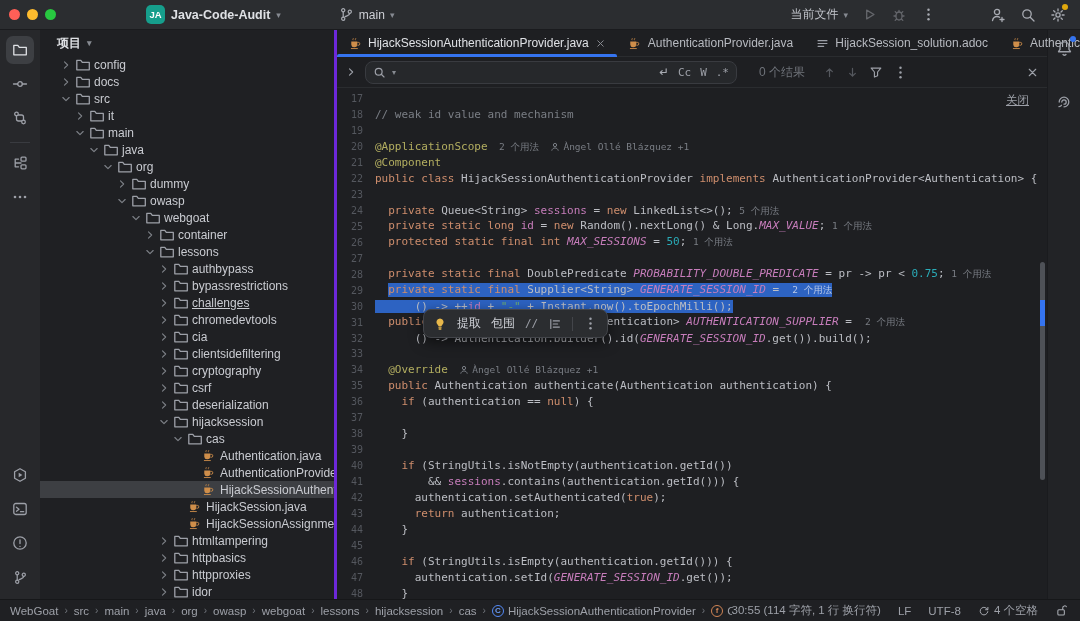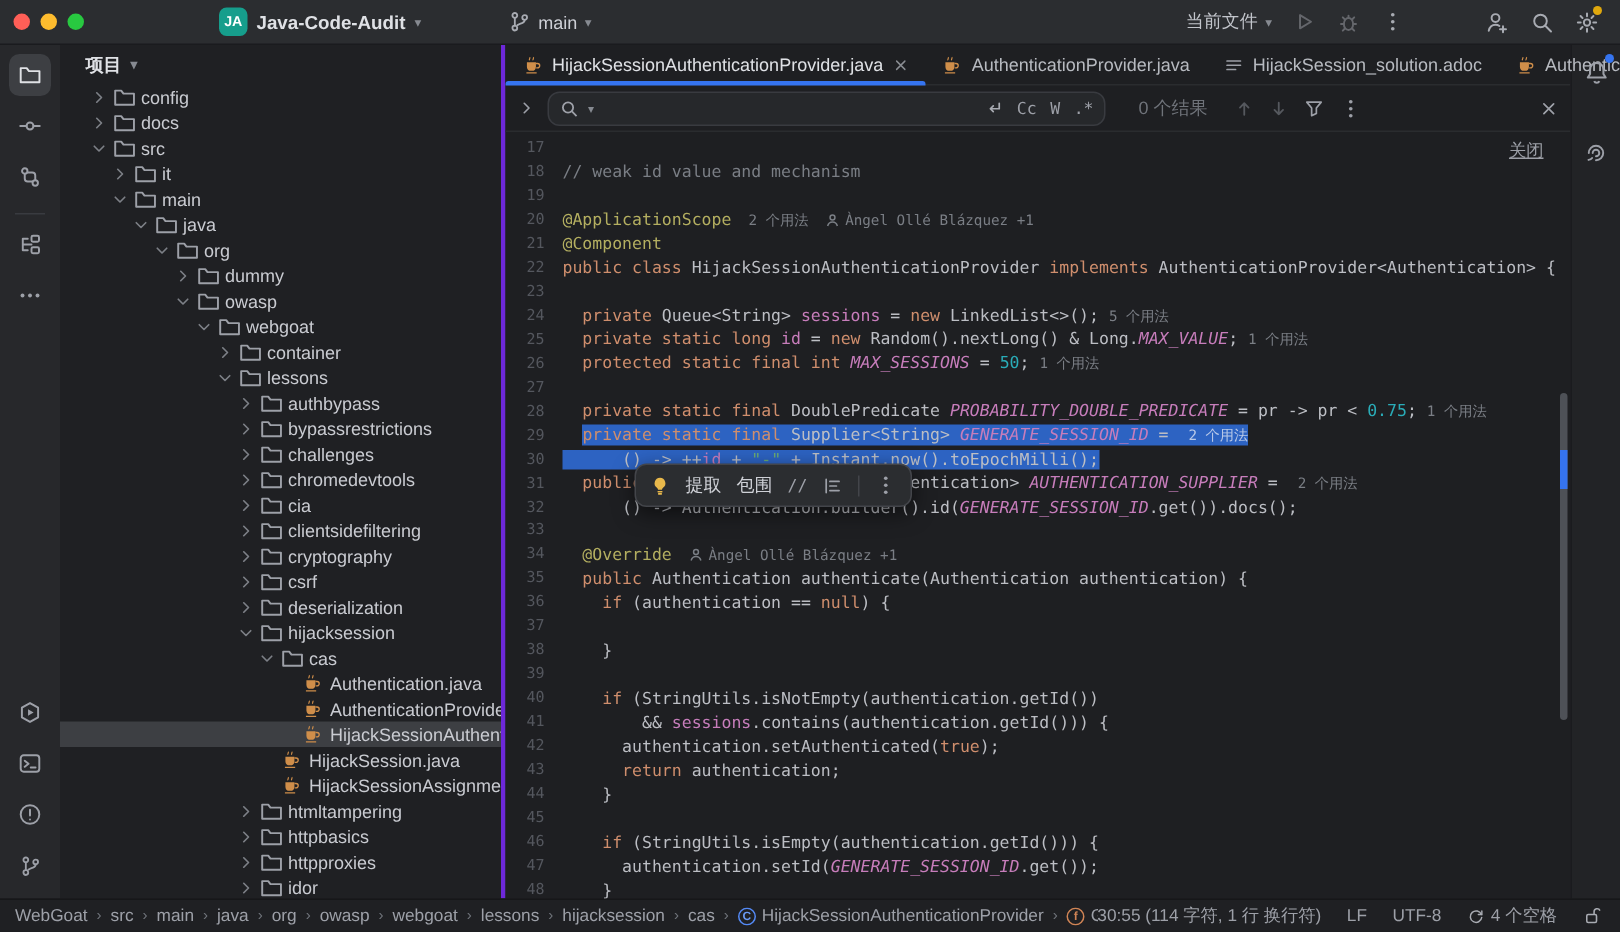--- a/index.html
+++ b/index.html
@@ -424,21 +424,21 @@
                 <path d="M6 3.8 10.2 8 6 12.2"></path>
               </svg>
             </span>
             <span class="tw-icon folder">
               <svg width="16" height="16" viewBox="0 0 16 16" fill="none" stroke="currentColor" stroke-width="1.3" stroke-linecap="round" stroke-linejoin="round">
                 <path d="M1.8 12.8V3.4h4l1.5 2h7v7.4z"></path>
               </svg>
             </span>
             <span class="tw-label">bypassrestrictions</span>
           </div>
-          <div class="tree-row" style="padding-left: 116px;">
+          <div class="tree-row" style="padding-left: 116px; text-decoration: underline;">
             <span class="tw-chev">
               <svg width="12" height="12" viewBox="0 0 16 16" fill="none" stroke="currentColor" stroke-width="1.5" stroke-linecap="round" stroke-linejoin="round">
                 <path d="M6 3.8 10.2 8 6 12.2"></path>
               </svg>
             </span>
             <span class="tw-icon folder">
               <svg width="16" height="16" viewBox="0 0 16 16" fill="none" stroke="currentColor" stroke-width="1.3" stroke-linecap="round" stroke-linejoin="round">
                 <path d="M1.8 12.8V3.4h4l1.5 2h7v7.4z"></path>
               </svg>
             </span>
@@ -868,21 +868,21 @@
             </div>
             <div class="c-line">
               <span class="c-gut">31</span>
               <span class="c-text">
                 <span class="code-run"><span class="tk-k">  public static final </span><span class="tk-d">Supplier&lt;Authentication&gt; </span><span class="tk-C">AUTHENTICATION_SUPPLIER</span><span class="tk-d"> =  </span><span class="tk-i">2 个用法</span></span>
               </span>
             </div>
             <div class="c-line">
               <span class="c-gut">32</span>
               <span class="c-text">
-                <span class="code-run"><span class="tk-d">      () -&gt; Authentication.builder().id(</span><span class="tk-C">GENERATE_SESSION_ID</span><span class="tk-d">.get()).docs();</span></span>
+                <span class="code-run"><span class="tk-d">      () -&gt; Authentication.builder().id(</span><span class="tk-C">GENERATE_SESSION_ID</span><span class="tk-d">.get()).build();</span></span>
               </span>
             </div>
             <div class="c-line">
               <span class="c-gut">33</span>
               <span class="c-text">
                 <span class="code-run"></span>
               </span>
             </div>
             <div class="c-line">
               <span class="c-gut">34</span>

